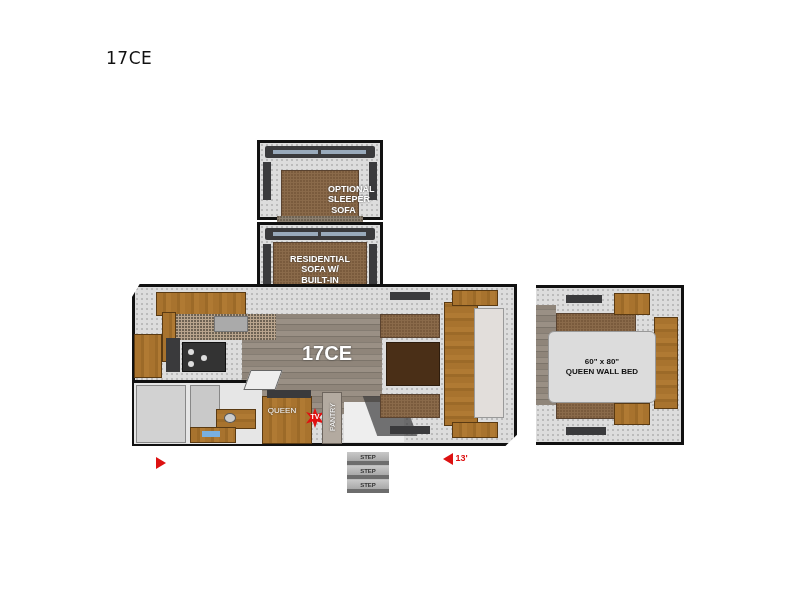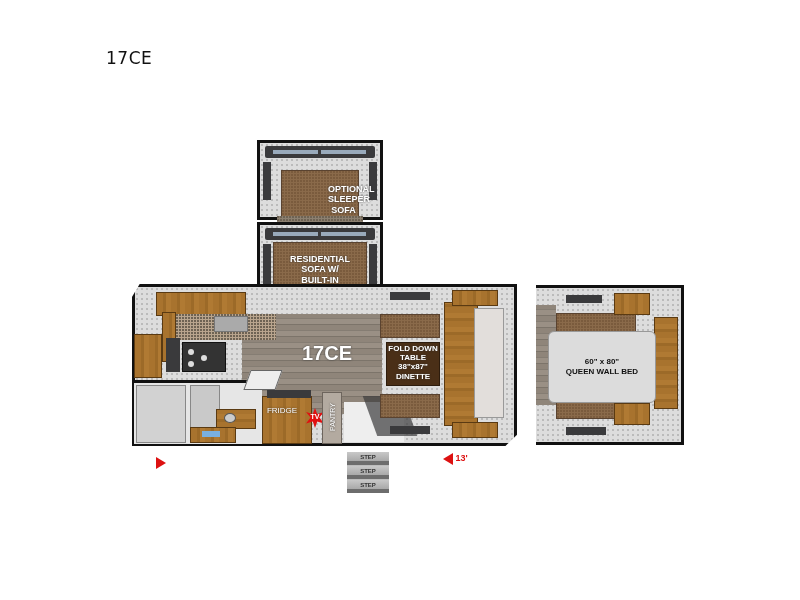--- a/index.html
+++ b/index.html
@@ -76,43 +76,39 @@
     <div class="abs" style="left:56px;top:2px;width:30px;height:44px;background:#c9c9c9;border:1px solid #888;"></div>
     <div class="abs woodv" style="left:82px;top:26px;width:40px;height:20px;background-color:#6a4420;"></div>
     <div class="abs" style="left:90px;top:30px;width:12px;height:10px;border-radius:50%;background:#ccc;border:1px solid #555;"></div>
     <div class="abs wood" style="left:56px;top:44px;width:46px;height:16px;"></div>
     <div class="abs" style="left:68px;top:48px;width:18px;height:6px;background:#7ab0e0;"></div>
   </div>
   <div class="abs" style="left:115px;top:86px;width:32px;height:20px;background:#eee;border:1px solid #666;transform:skewX(-20deg);"></div>
 
   <div class="abs wood" style="left:130px;top:112px;width:50px;height:48px;"></div>
   <div class="abs dark" style="left:135px;top:106px;width:44px;height:8px;"></div>
-  <div class="abs lbl" style="left:130px;top:122px;width:40px;font-size:8px;font-weight:normal;">FRIDGE</div>
+  <div class="abs lbl" style="left:130px;top:122px;width:40px;font-size:8px;font-weight:normal;">QUEEN</div>
 
   <div class="abs" style="left:173px;top:124px;width:20px;height:20px;background:#e01010;clip-path:polygon(50% 0,61% 30%,95% 20%,72% 48%,95% 78%,61% 68%,50% 100%,39% 68%,5% 78%,28% 48%,5% 20%,39% 30%);"></div>
   <div class="abs lbl" style="left:173px;top:129px;width:20px;font-size:7px;text-shadow:none;">TV</div>
 
   <div class="abs" style="left:190px;top:108px;width:20px;height:52px;background:#b3aaa0;border:1px solid #6d655d;">
     <div class="abs lbl" style="left:-16px;top:20px;width:52px;font-size:7px;transform:rotate(-90deg);font-weight:normal;">PANTRY</div>
   </div>
 
   <div class="abs" style="left:212px;top:118px;width:60px;height:40px;background:#eee;"></div>
   <div class="abs dark" style="left:238px;top:112px;width:40px;height:40px;transform:skewX(20deg);opacity:0.7;"></div>
 
   <div class="abs lbl" style="left:165px;top:58px;width:60px;font-size:20px;">17CE</div>
 
   <div class="abs fabric" style="left:248px;top:30px;width:60px;height:24px;"></div>
   <div class="abs fabric" style="left:248px;top:110px;width:60px;height:24px;"></div>
   <div class="abs dark" style="left:258px;top:8px;width:40px;height:8px;"></div>
   <div class="abs dark" style="left:258px;top:142px;width:40px;height:8px;"></div>
   <div class="abs" style="left:254px;top:58px;width:54px;height:44px;background:#4a2f17;border:1px solid #2d1c0d;"></div>
-  <div class="abs lbl" style="left:252px;top:60px;width:58px;font-size:8px;white-space:pre-line;">FOLD DOWN
-TABLE
-38"x87"
-DINETTE</div>
 
   <div class="abs woodv" style="left:312px;top:18px;width:34px;height:124px;"></div>
   <div class="abs" style="left:342px;top:24px;width:30px;height:110px;background:#e2dedb;border:1px solid #999;"></div>
   <div class="abs wood" style="left:320px;top:6px;width:46px;height:16px;"></div>
   <div class="abs wood" style="left:320px;top:138px;width:46px;height:16px;"></div>
 </div>
 
 <div class="abs" style="left:536px;top:285px;width:148px;height:160px;">
   <div class="abs wall speckle" style="left:0;top:0;width:148px;height:160px;border-left:none;"></div>
   <div class="abs floor" style="left:0;top:20px;width:20px;height:100px;"></div>

